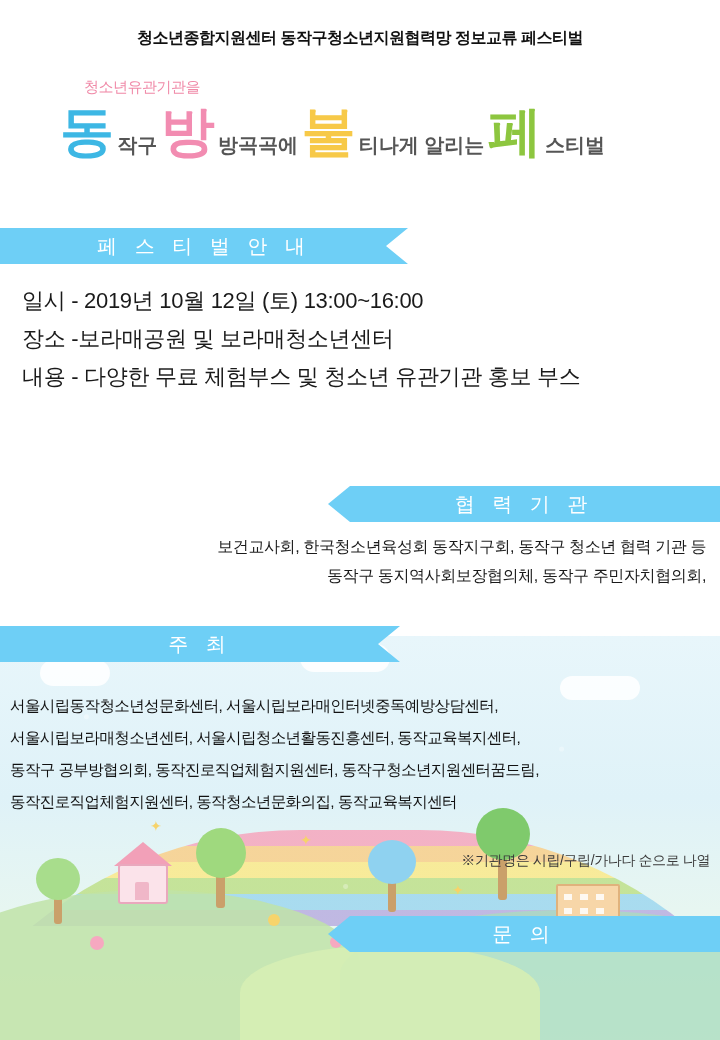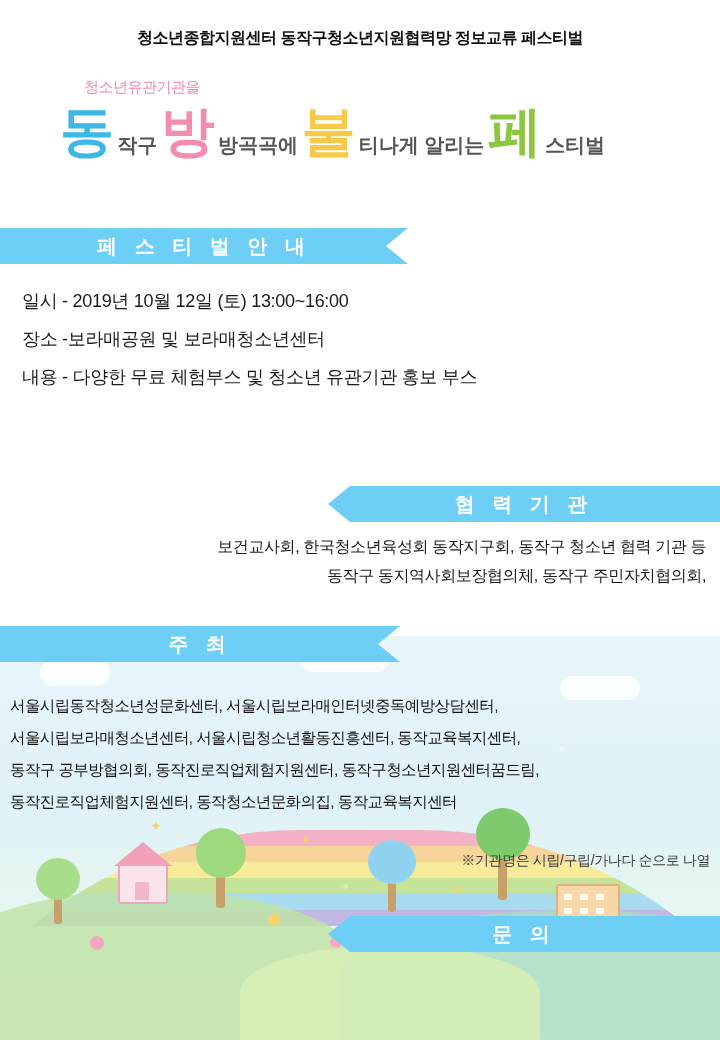--- a/index.html
+++ b/index.html
@@ -70,21 +70,21 @@
   .c-green  { color: #8dc63f; }
   .c-gray   { color: #555555; }
 
   
   .ribbon {
     position: absolute;
     height: 36px;
     line-height: 36px;
     color: #ffffff;
     font-size: 20px;
-    font-weight: bold;
+    font-weight: normal;
     letter-spacing: 6px;
     text-align: center;
   }
   .ribbon .rb-body {
     display: block;
     height: 36px;
   }
   .ribbon-left {
     left: 0;
   }
@@ -100,21 +100,21 @@
   }
   .bg-blue { background: #6ecff6; }
 
   
   .info-block {
     position: absolute;
     left: 22px;
     top: 282px;
     width: 680px;
     color: #1a1a1a;
-    font-size: 18px;
+    font-size: 22px;
     line-height: 38px;
     letter-spacing: -0.3px;
   }
   .info-block .indent { padding-left: 26px; }
 
   .partner-block {
     position: absolute;
     right: 14px;
     top: 532px;
     width: 690px;

